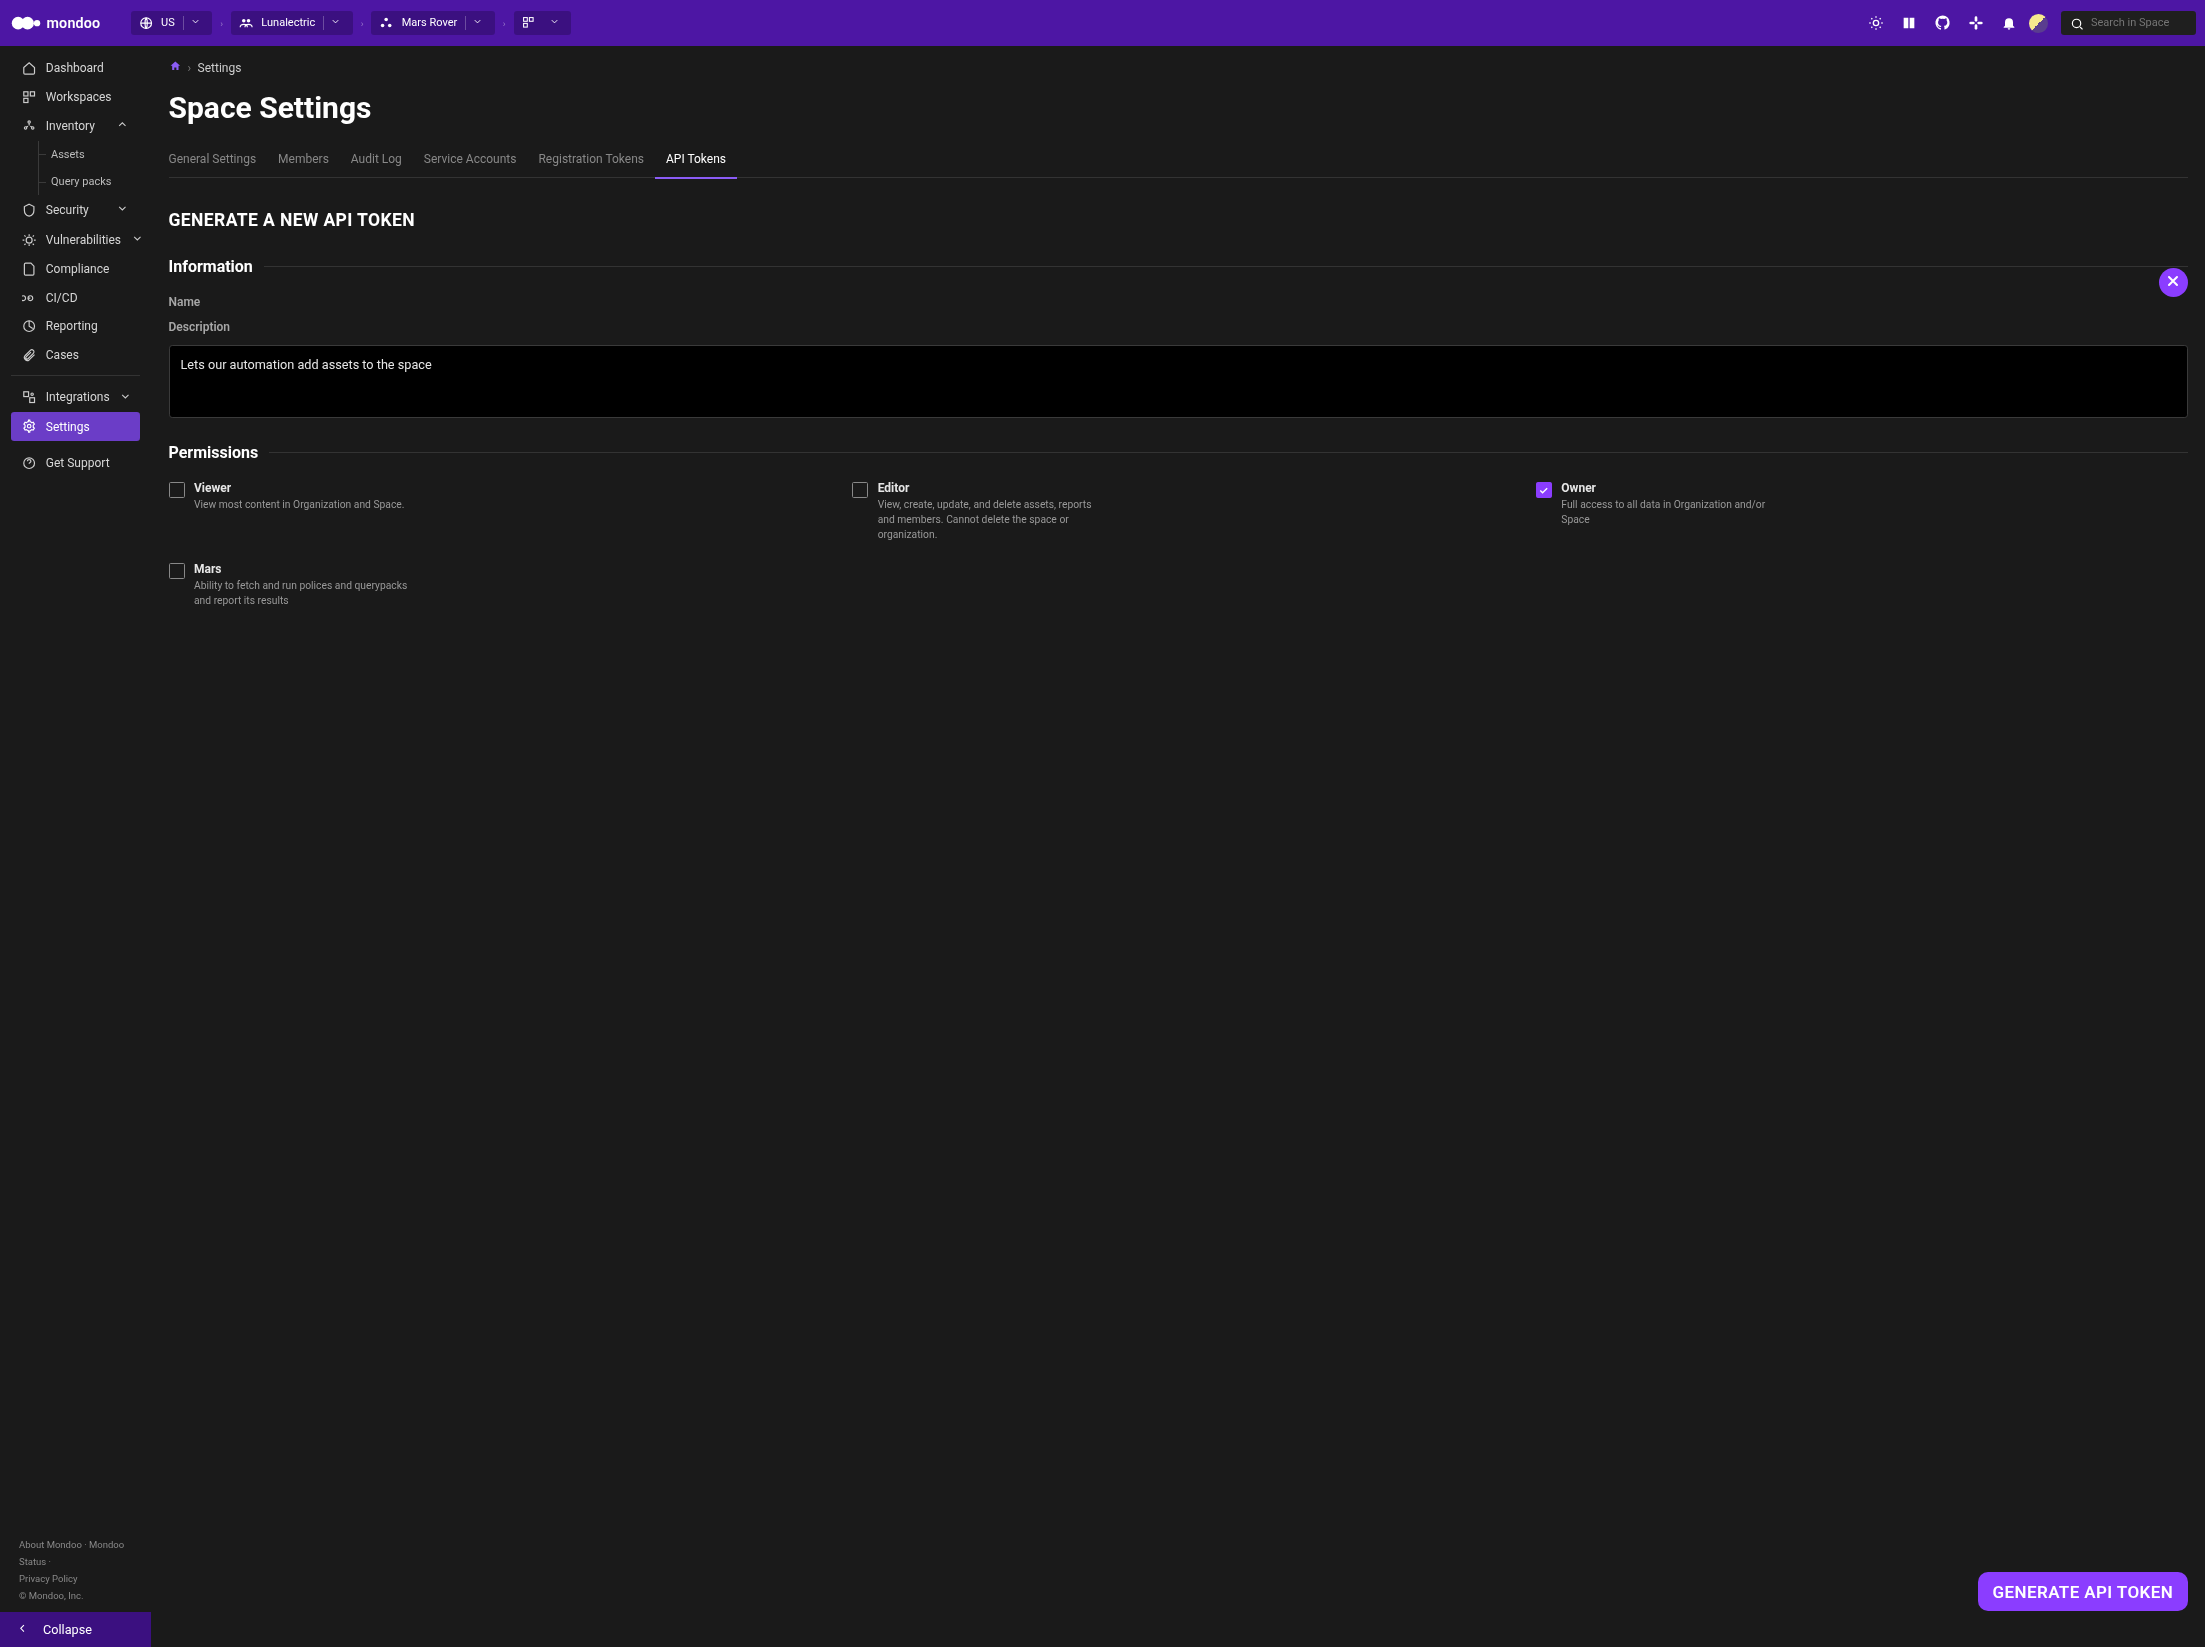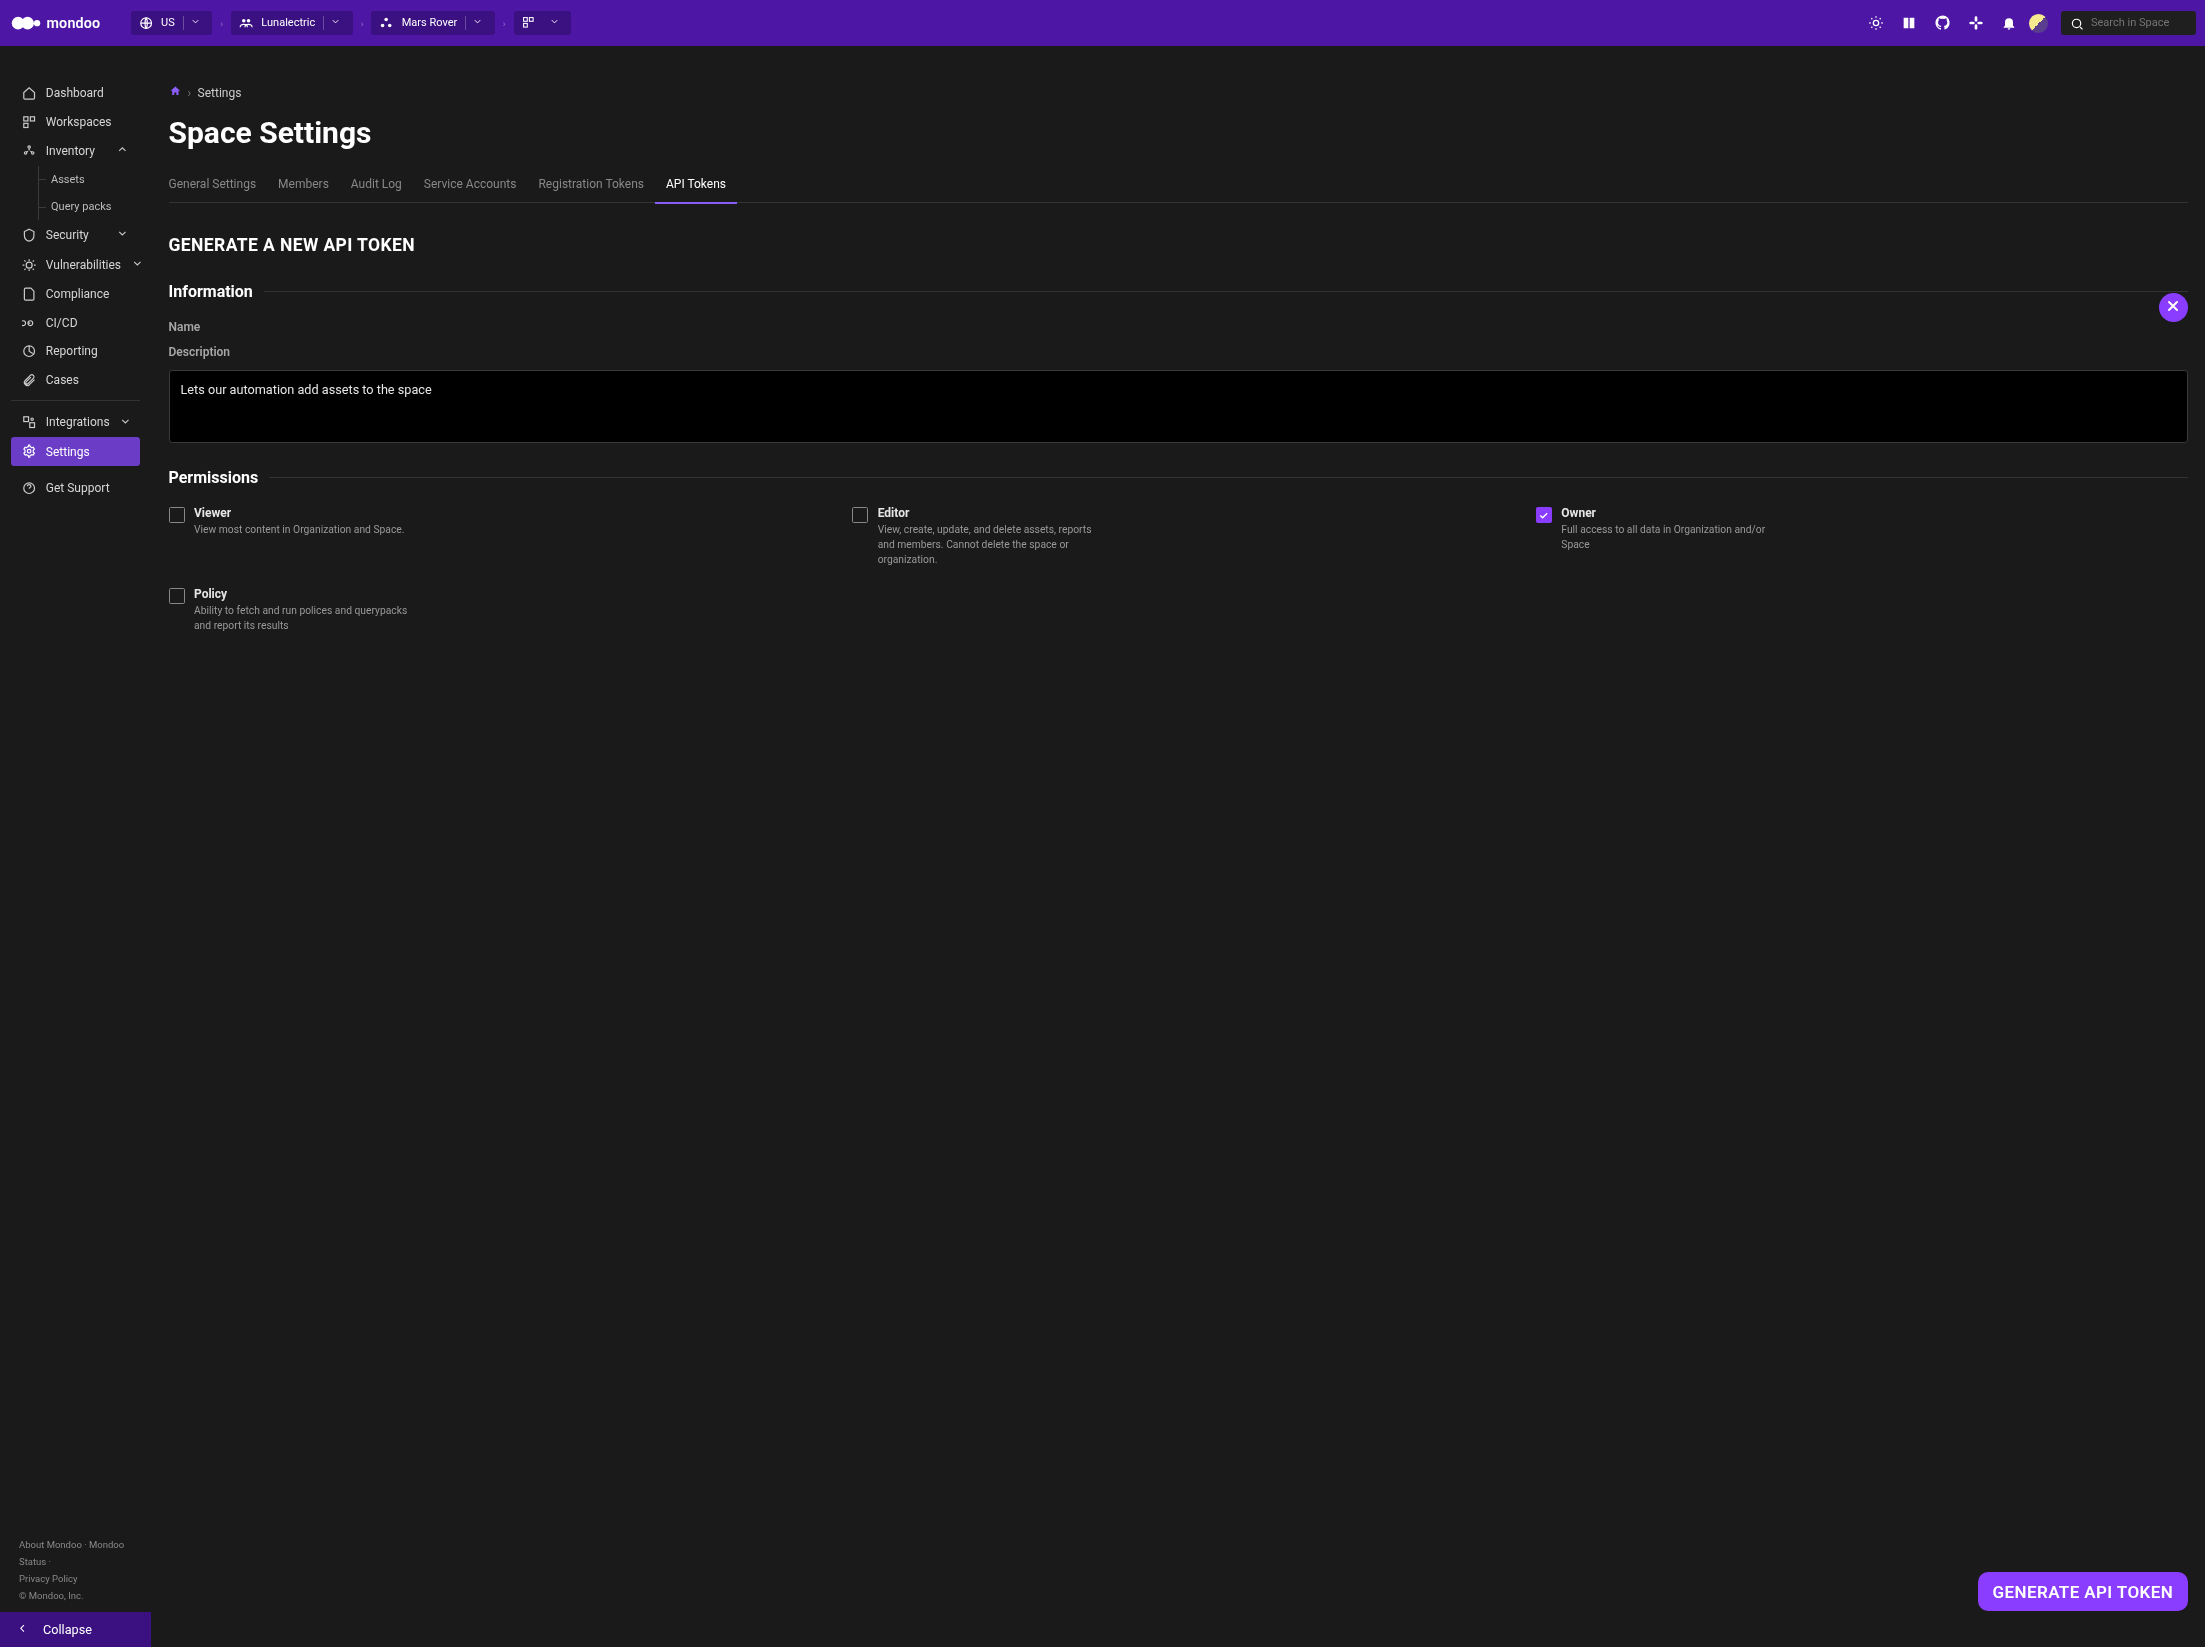--- a/index.html
+++ b/index.html
@@ -1,17 +1,17 @@
 <!DOCTYPE html>
 <html style="font-size:12.7px"><head>
 <meta charset="utf-8">
 <style>
 *{box-sizing:border-box;margin:0;padding:0;font-family:-apple-system,BlinkMacSystemFont,"Segoe UI",Roboto,Helvetica,Arial,sans-serif;}
 body{background:#1a1a1a;color:#e0e0e0;font-size:11px;overflow:hidden;}
-.app{display:flex;flex-direction:column;height:100vh;min-height:757px;gap:25px;}
+.app{display:flex;flex-direction:column;height:100vh;min-height:757px;}
 
 
 .topbar{background:#4d16a4;height:46px;display:flex;align-items:center;padding:0 9.5px;gap:6.4px;flex-shrink:0;}
 .logo{display:flex;align-items:center;gap:6.4px;margin-right:24px;margin-left:1.6px;}
 .logo-mark{width:29px;height:14.3px;position:relative;}
 .logo-mark svg{display:block;}
 .logo-text{color:#fff;font-weight:600;font-size:14.3px;letter-spacing:0.2px;}
 .crumb{display:flex;align-items:center;gap:6.4px;background:#3b1080;border-radius:3.2px;padding:4.8px 8px;color:#fff;font-size:11px;cursor:pointer;}
 .crumb .label{padding:0 1.6px;}
 .crumb .div{width:0.8px;height:14.3px;background:rgba(255,255,255,0.25);}
@@ -412,21 +412,21 @@
               </svg>
           </div>
           <div>
             <div class="perm-title">Owner</div>
             <div class="perm-desc">Full access to all data in Organization and/or Space</div>
           </div>
         </div>
         <div class="perm">
           <div class="cb"></div>
           <div>
-            <div class="perm-title">Policy</div>
+            <div class="perm-title">Mars</div>
             <div class="perm-desc">Ability to fetch and run polices and querypacks and report its results</div>
           </div>
         </div>
       </div>
 
       <button class="gen-btn">GENERATE API TOKEN</button>
     </div>
   </div>
 </div>
 

